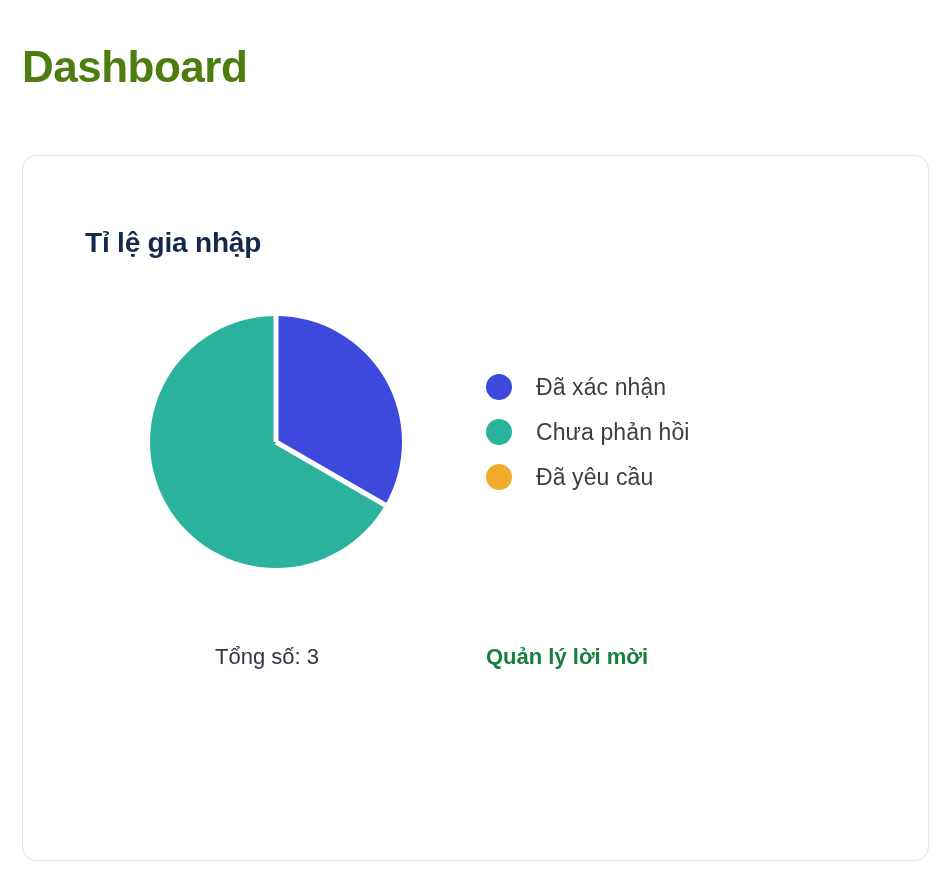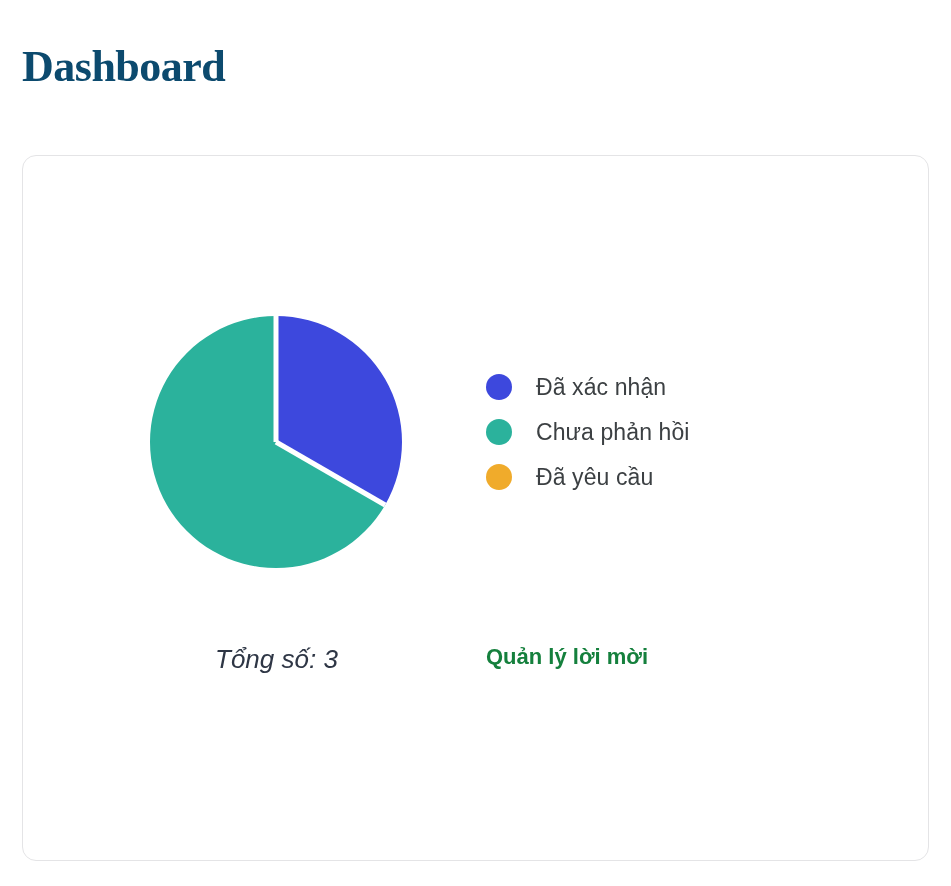--- a/index.html
+++ b/index.html
@@ -98,44 +98,44 @@
     white-space: nowrap;
     letter-spacing: 0.1px;
     text-align: center;
   }
 
   
   .total-text {
     position: absolute;
     left: 192px;
     top: 488px;
-    font-size: 26px;
+    font-size: 22px;
     color: #2e3645;
     white-space: nowrap;
-    font-style: italic;
   }
   .manage-link {
     position: absolute;
     left: 463px;
     top: 488px;
     font-size: 22px;
     font-weight: 700;
     color: #2063c9;
     text-decoration: none;
     white-space: nowrap;
     cursor: pointer;
   }
 </style>
 </head>
 <body>
 
-<h1 class="page-title" style="color: #0c4a6e; font-family: Liberation Serif, serif;">Dashboard</h1>
+<h1 class="page-title" style="color: #4d7c0f;">Dashboard</h1>
 
 <section class="card" style="border-color: rgb(228, 228, 230);">
 
+  <h2 class="card-title">Tỉ lệ gia nhập</h2>
 
   <div class="chart-area">
 
     <div class="pie-wrap">
       <svg viewBox="0 0 256 256" role="img" aria-label="pie chart">
 
         <path d="M 128 128 L 128 2 A 126 126 0 0 1 237.12 191 Z" fill="#3d48dd"></path>
 
         <path d="M 128 128 L 237.12 191 A 126 126 0 1 1 128 2 Z" fill="#2bb29c"></path>
 

